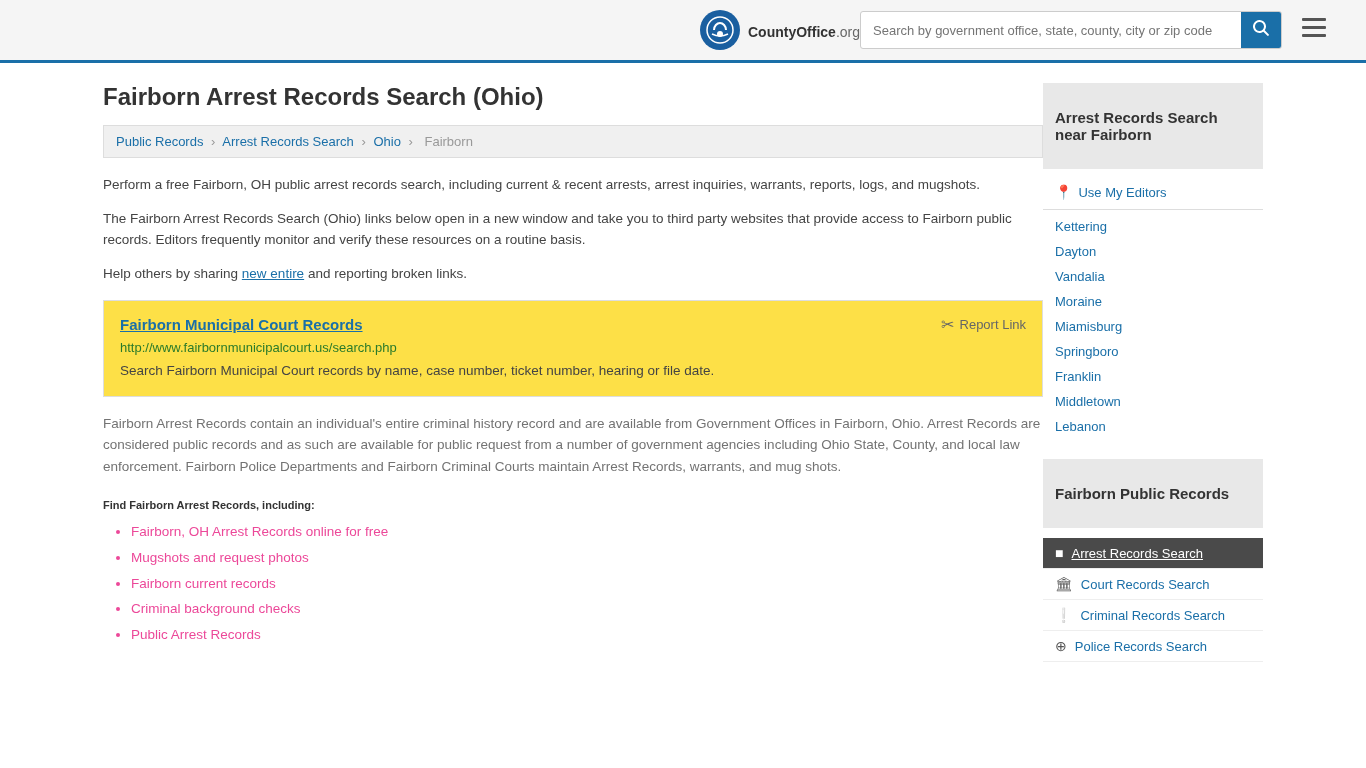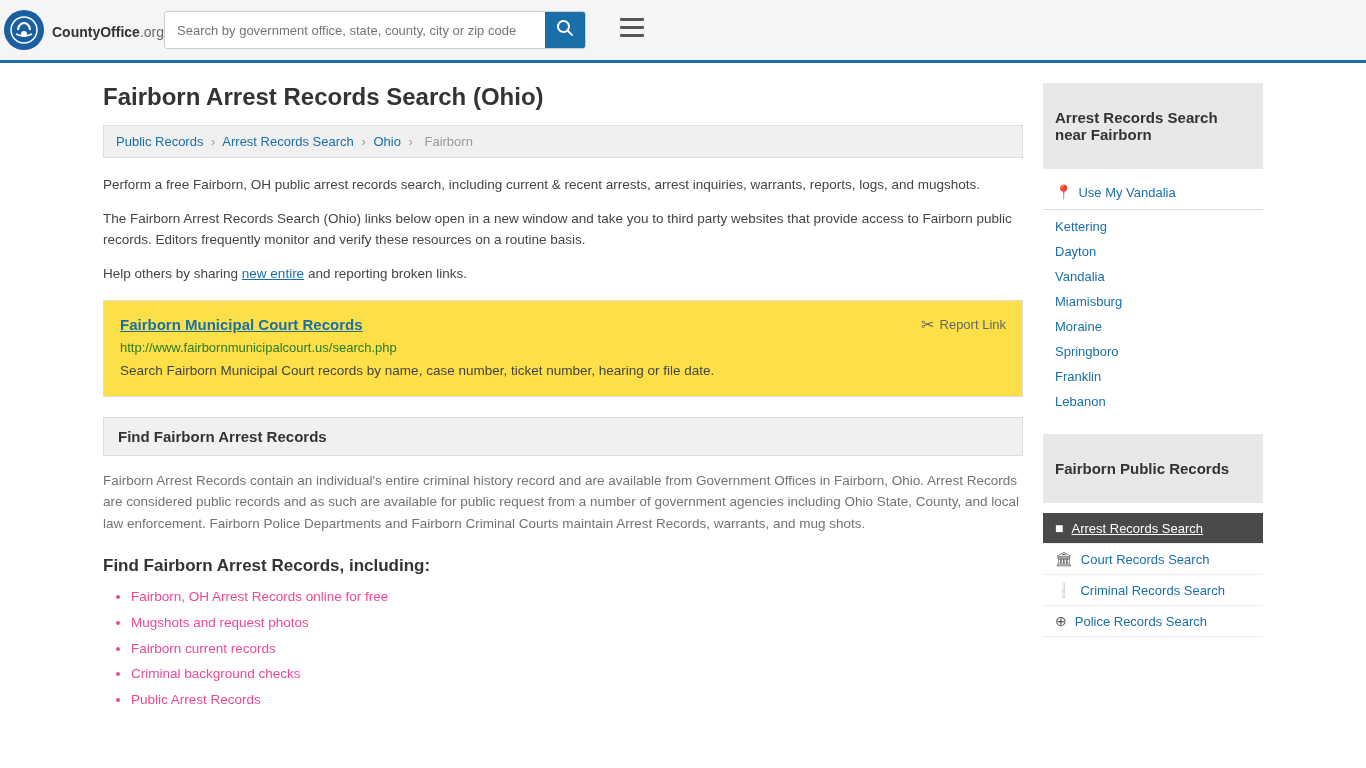--- a/index.html
+++ b/index.html
@@ -2,24 +2,24 @@
 <html><head>
   <meta charset="utf-8">
   <style>
     * { margin: 0; padding: 0; box-sizing: border-box; }
     body { font-family: Arial, sans-serif; font-size: 14px; color: #333; background: #fff; }
 
     
     .header {
       background: #f5f5f5;
       border-bottom: 3px solid #1a6fa8;
-      padding: 10px 4px;
-      display: flex;
-      align-items: center;
-      justify-content: flex-start;
+      padding: 10px 32px;
+      display: flex;
+      align-items: center;
+      justify-content: flex-end;
     }
     .logo-area {
       display: flex;
       align-items: center;
       gap: 8px;
     }
     .logo-circle {
       width: 40px;
       height: 40px;
       border-radius: 50%;
@@ -36,21 +36,21 @@
       color: #333;
       font-weight: normal;
     }
     .logo-text span {
       color: #666;
       font-size: 14px;
     }
     .header-right {
       display: flex;
       align-items: center;
-      gap: 26px;
+      gap: 12px;
     }
     .search-bar {
       display: flex;
       align-items: center;
       border: 1px solid #ccc;
       border-radius: 3px;
       background: white;
       overflow: hidden;
     }
     .search-bar input {
@@ -78,21 +78,20 @@
       padding: 4px 8px;
       line-height: 1;
     }
 
     
     .main-container {
       max-width: 1200px;
       margin: 0 auto;
       padding: 20px 20px;
       display: flex;
-      gap: 20px;
     }
     .content-area {
       flex: 1;
       min-width: 0;
     }
     .sidebar {
       width: 220px;
       flex-shrink: 0;
     }
 
@@ -185,21 +184,21 @@
       color: #333;
     }
     .find-section-body {
       font-size: 13.5px;
       line-height: 1.6;
       color: #737373;
       margin-bottom: 22px;
     }
     .find-list-label {
       font-weight: bold;
-      font-size: 17px;
+      font-size: 11px;
       margin-bottom: 8px;
     }
     .find-list {
       list-style: disc;
       padding-left: 28px;
       font-size: 13.5px;
       line-height: 1.9;
       color: #ec4899;
     }
 
@@ -327,63 +326,65 @@
         <a class="record-card-title">Fairborn Municipal Court Records</a>
         <div class="report-link">
           <span class="report-icon">✂</span>
           <span>Report Link</span>
         </div>
       </div>
       <div class="record-url">http://www.fairbornmunicipalcourt.us/search.php</div>
       <div class="record-desc">Search Fairborn Municipal Court records by name, case number, ticket number, hearing or file date.</div>
     </div>
 
-    <div class="find-section-header">Find Fairborn Arrest Records</div>
     <p class="find-section-body">Fairborn Arrest Records contain an individual's entire criminal history record and are available from Government Offices in Fairborn, Ohio. Arrest Records are considered public records and as such are available for public request from a number of government agencies including Ohio State, County, and local law enforcement. Fairborn Police Departments and Fairborn Criminal Courts maintain Arrest Records, warrants, and mug shots.</p>
     <p class="find-list-label">Find Fairborn Arrest Records, including:</p>
     <ul class="find-list">
       <li>Fairborn, OH Arrest Records online for free</li>
       <li>Mugshots and request photos</li>
       <li>Fairborn current records</li>
       <li>Criminal background checks</li>
       <li>Public Arrest Records</li>
     </ul>
 
   </div>
 
   <div class="sidebar">
 
     <div class="sidebar-section">
       <div class="sidebar-section-title">Arrest Records Search near Fairborn</div>
 
       <div class="sidebar-location-item">
         <span class="location-icon">📍</span>
-        <span>Use My Vandalia</span>
+        <span>Use My Editors</span>
       </div>
       <div class="sidebar-divider"></div>
       <div class="sidebar-location-item">
           <span>Kettering</span>
         </div>
       <div class="sidebar-location-item">
           <span>Dayton</span>
         </div>
       <div class="sidebar-location-item">
           <span>Vandalia</span>
         </div>
       <div class="sidebar-location-item">
+          <span>Moraine</span>
+        </div>
+      <div class="sidebar-location-item">
           <span>Miamisburg</span>
         </div>
       <div class="sidebar-location-item">
-          <span>Moraine</span>
-        </div>
-      <div class="sidebar-location-item">
           <span>Springboro</span>
         </div>
       <div class="sidebar-location-item">
           <span>Franklin</span>
+        </div>
+      <div class="sidebar-location-item">
+          <span>Middletown</span>
         </div>
       <div class="sidebar-location-item">
           <span>Lebanon</span>
         </div>
     </div>
 
     <div class="sidebar-section">
       <div class="sidebar-section-title">Fairborn Public Records</div>
       <div class="sidebar-link-list">
         <div class="sidebar-link-item active">

